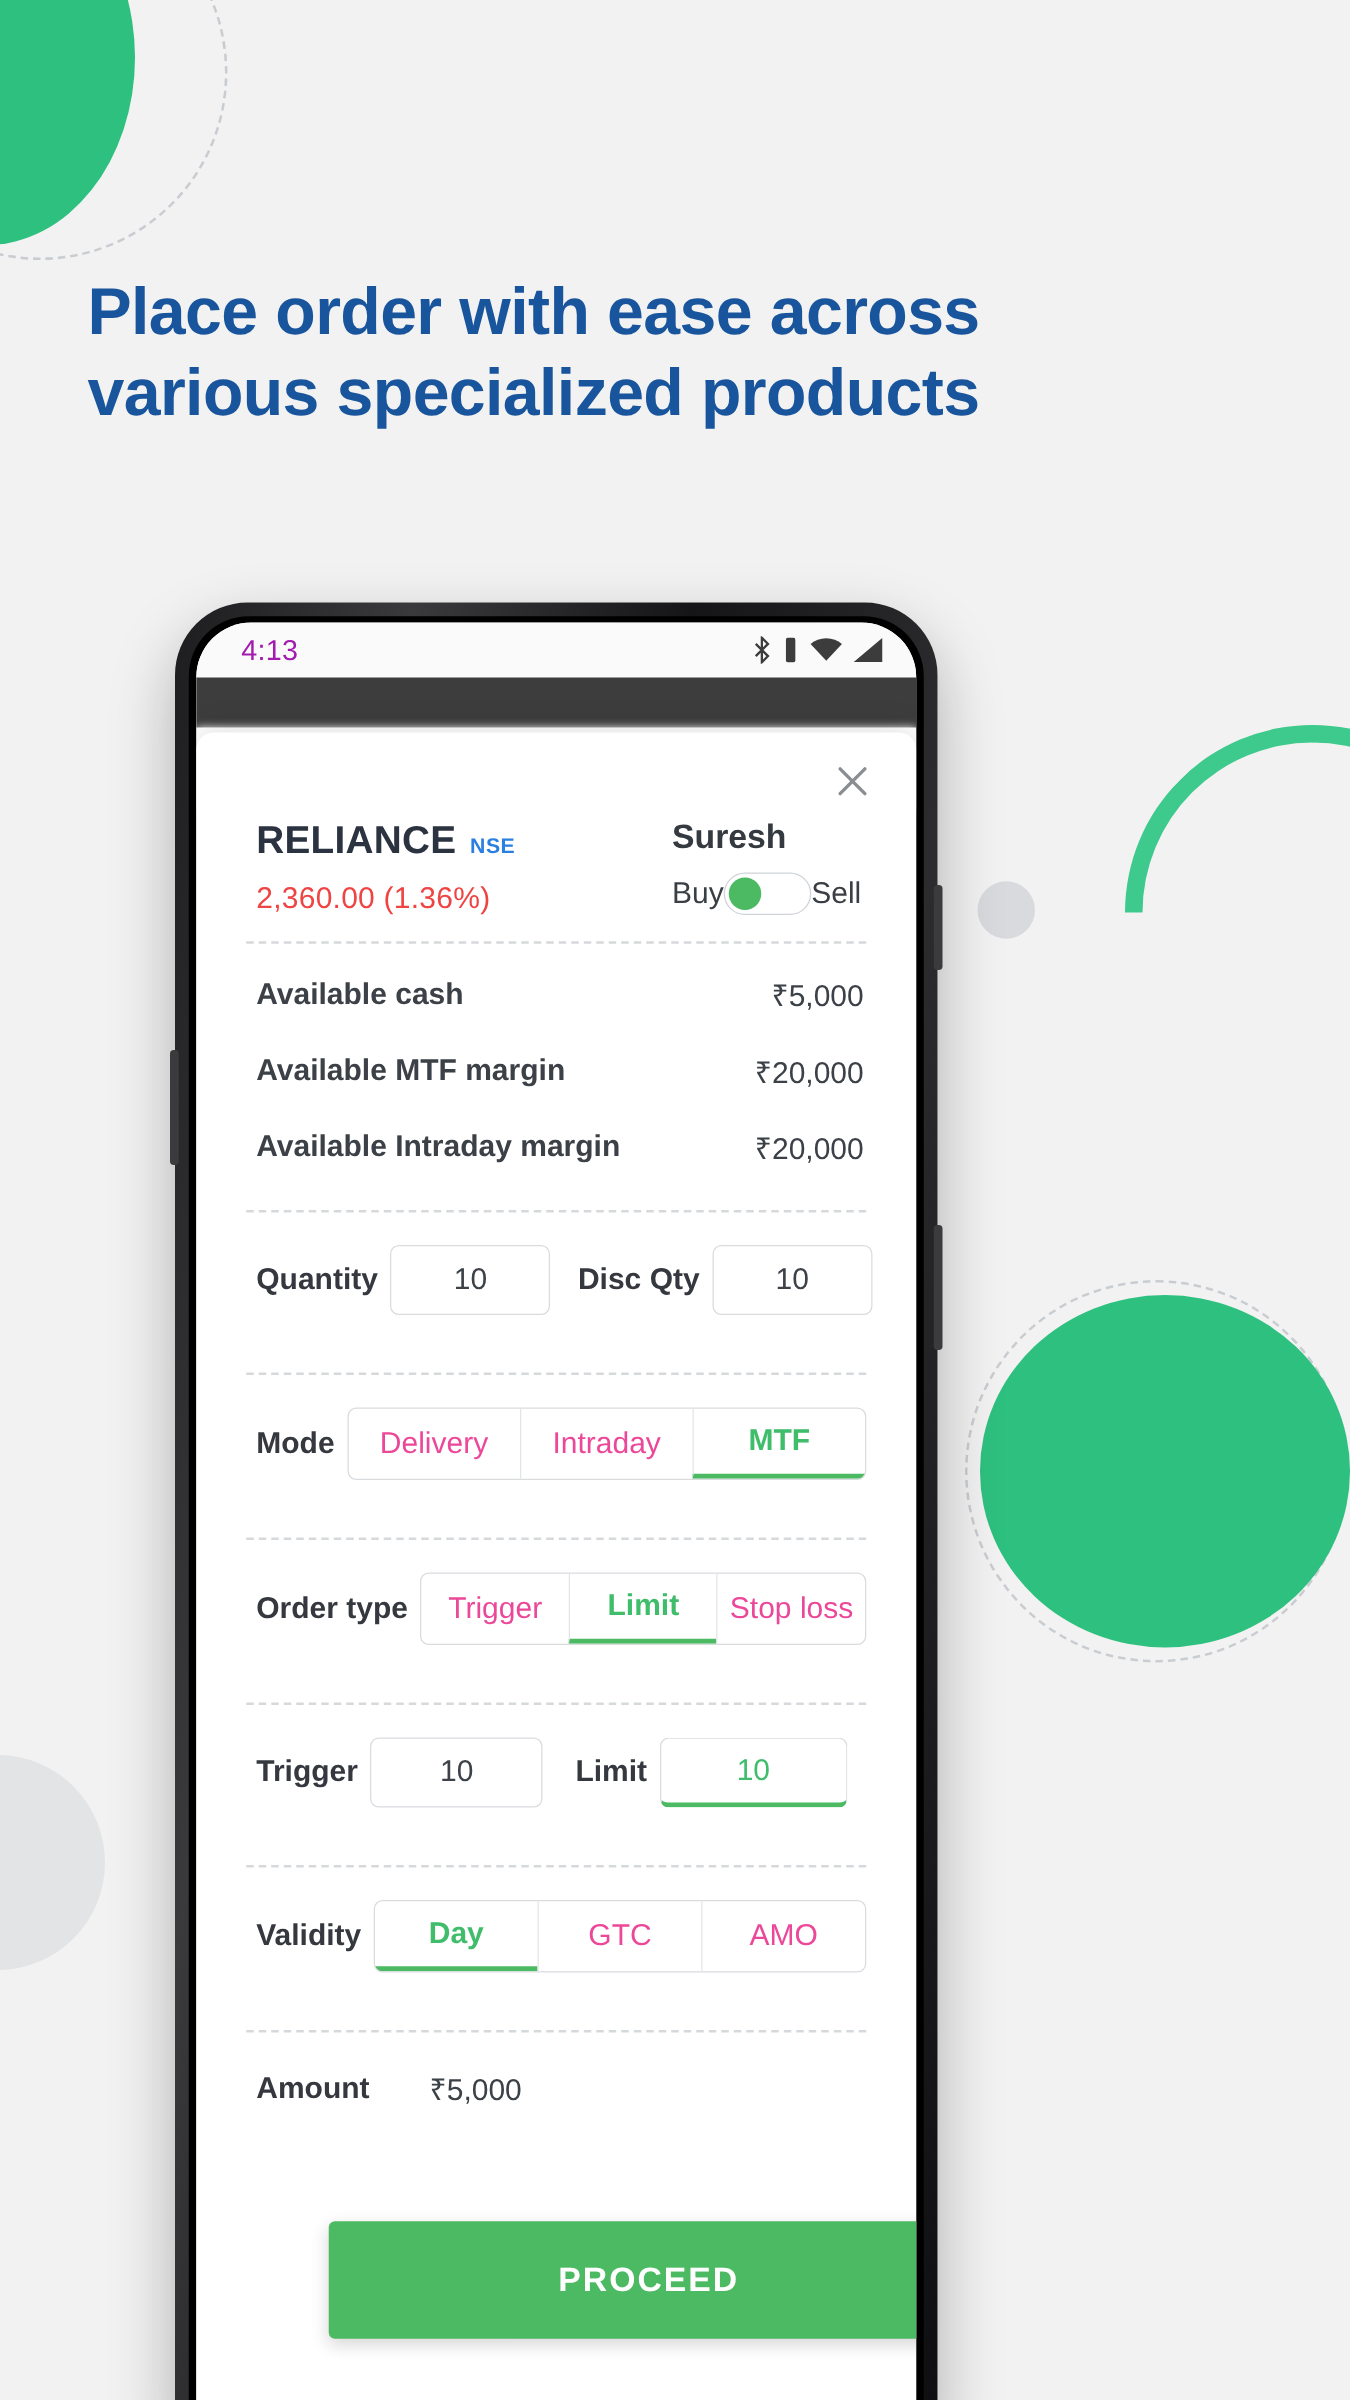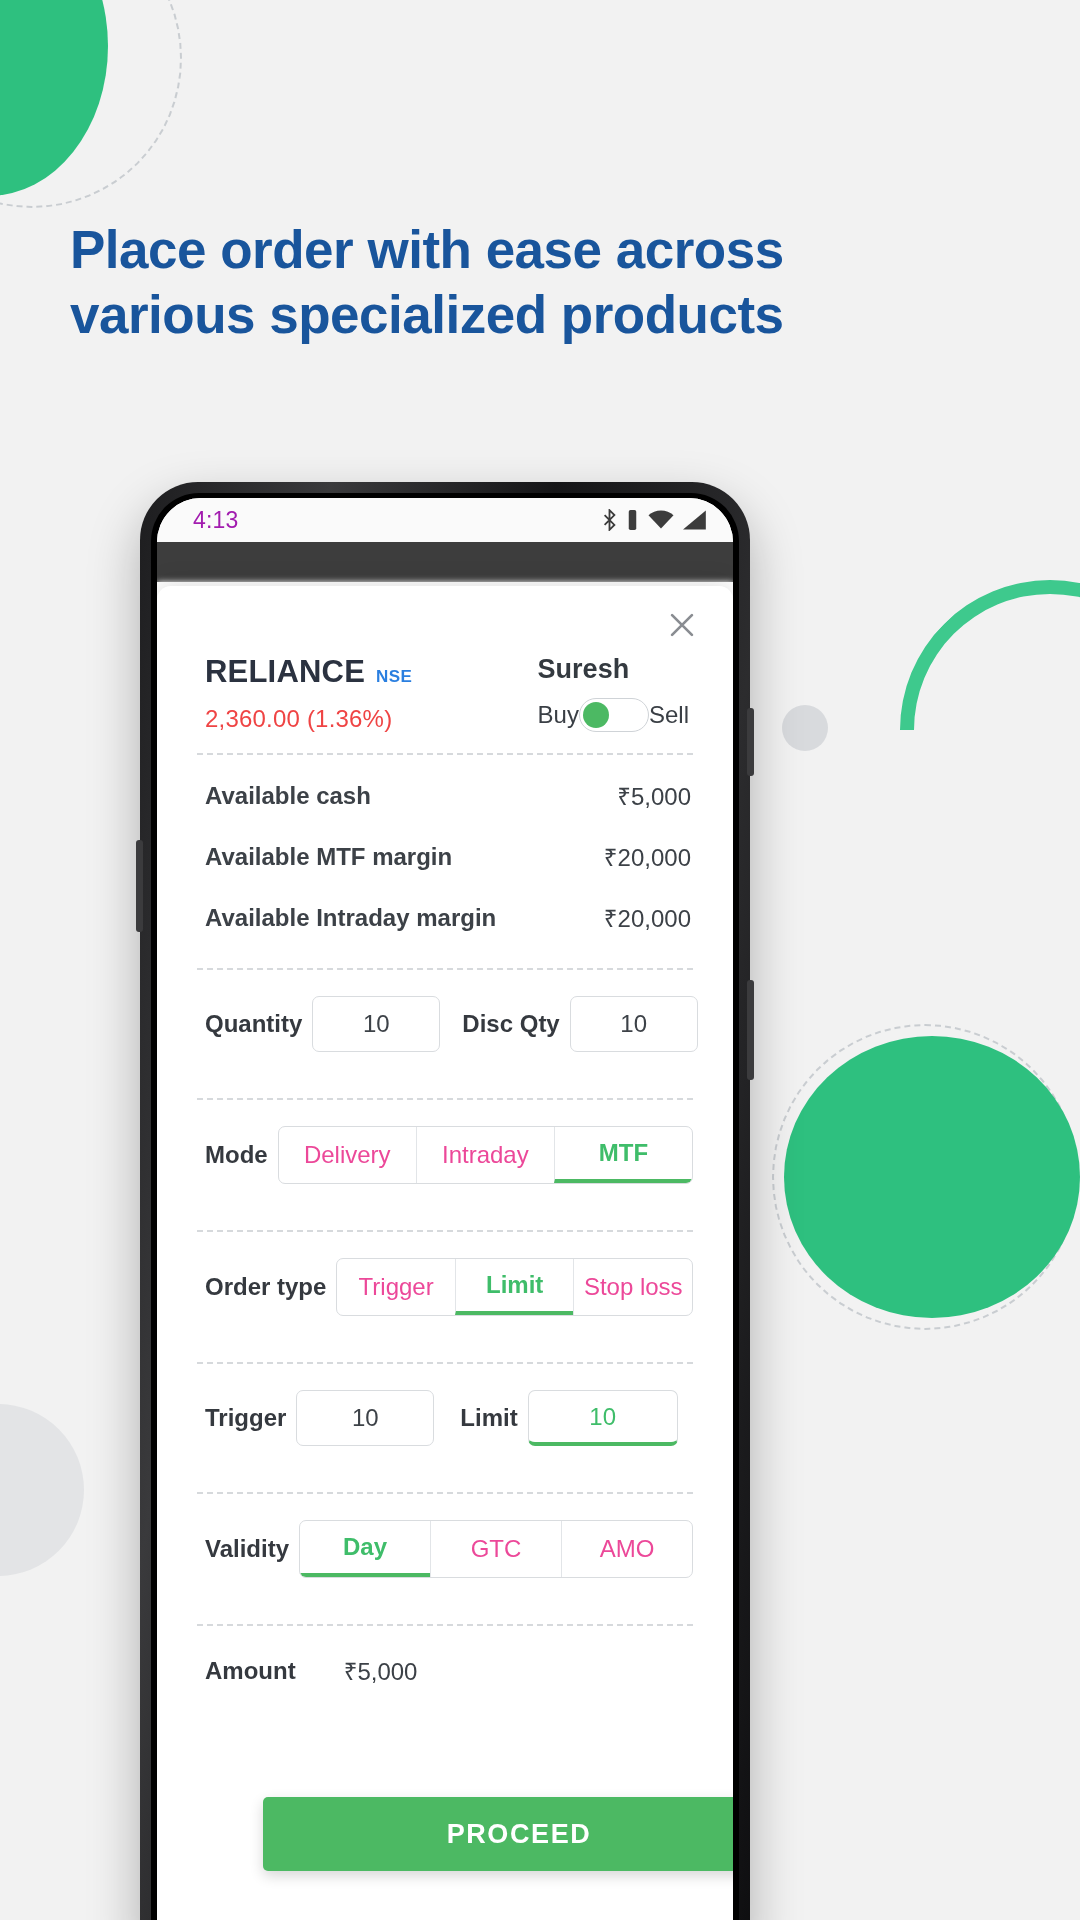--- a/index.html
+++ b/index.html
@@ -335,21 +335,21 @@
 
   
   .proceed-wrap {
     margin-top: auto;
     padding: 0 0 0 0;
     display: flex;
     justify-content: center;
   }
   .proceed-btn {
     width: 516px;
-    height: 74px;
+    height: 94px;
     background: #4cb963;
     border: none;
     border-radius: 5px;
     color: #ffffff;
     font-size: 27px;
     font-weight: bold;
     letter-spacing: 1.6px;
     font-family: "Liberation Sans", sans-serif;
     cursor: pointer;
     box-shadow: 0 5px 14px rgba(0,0,0,0.16);

